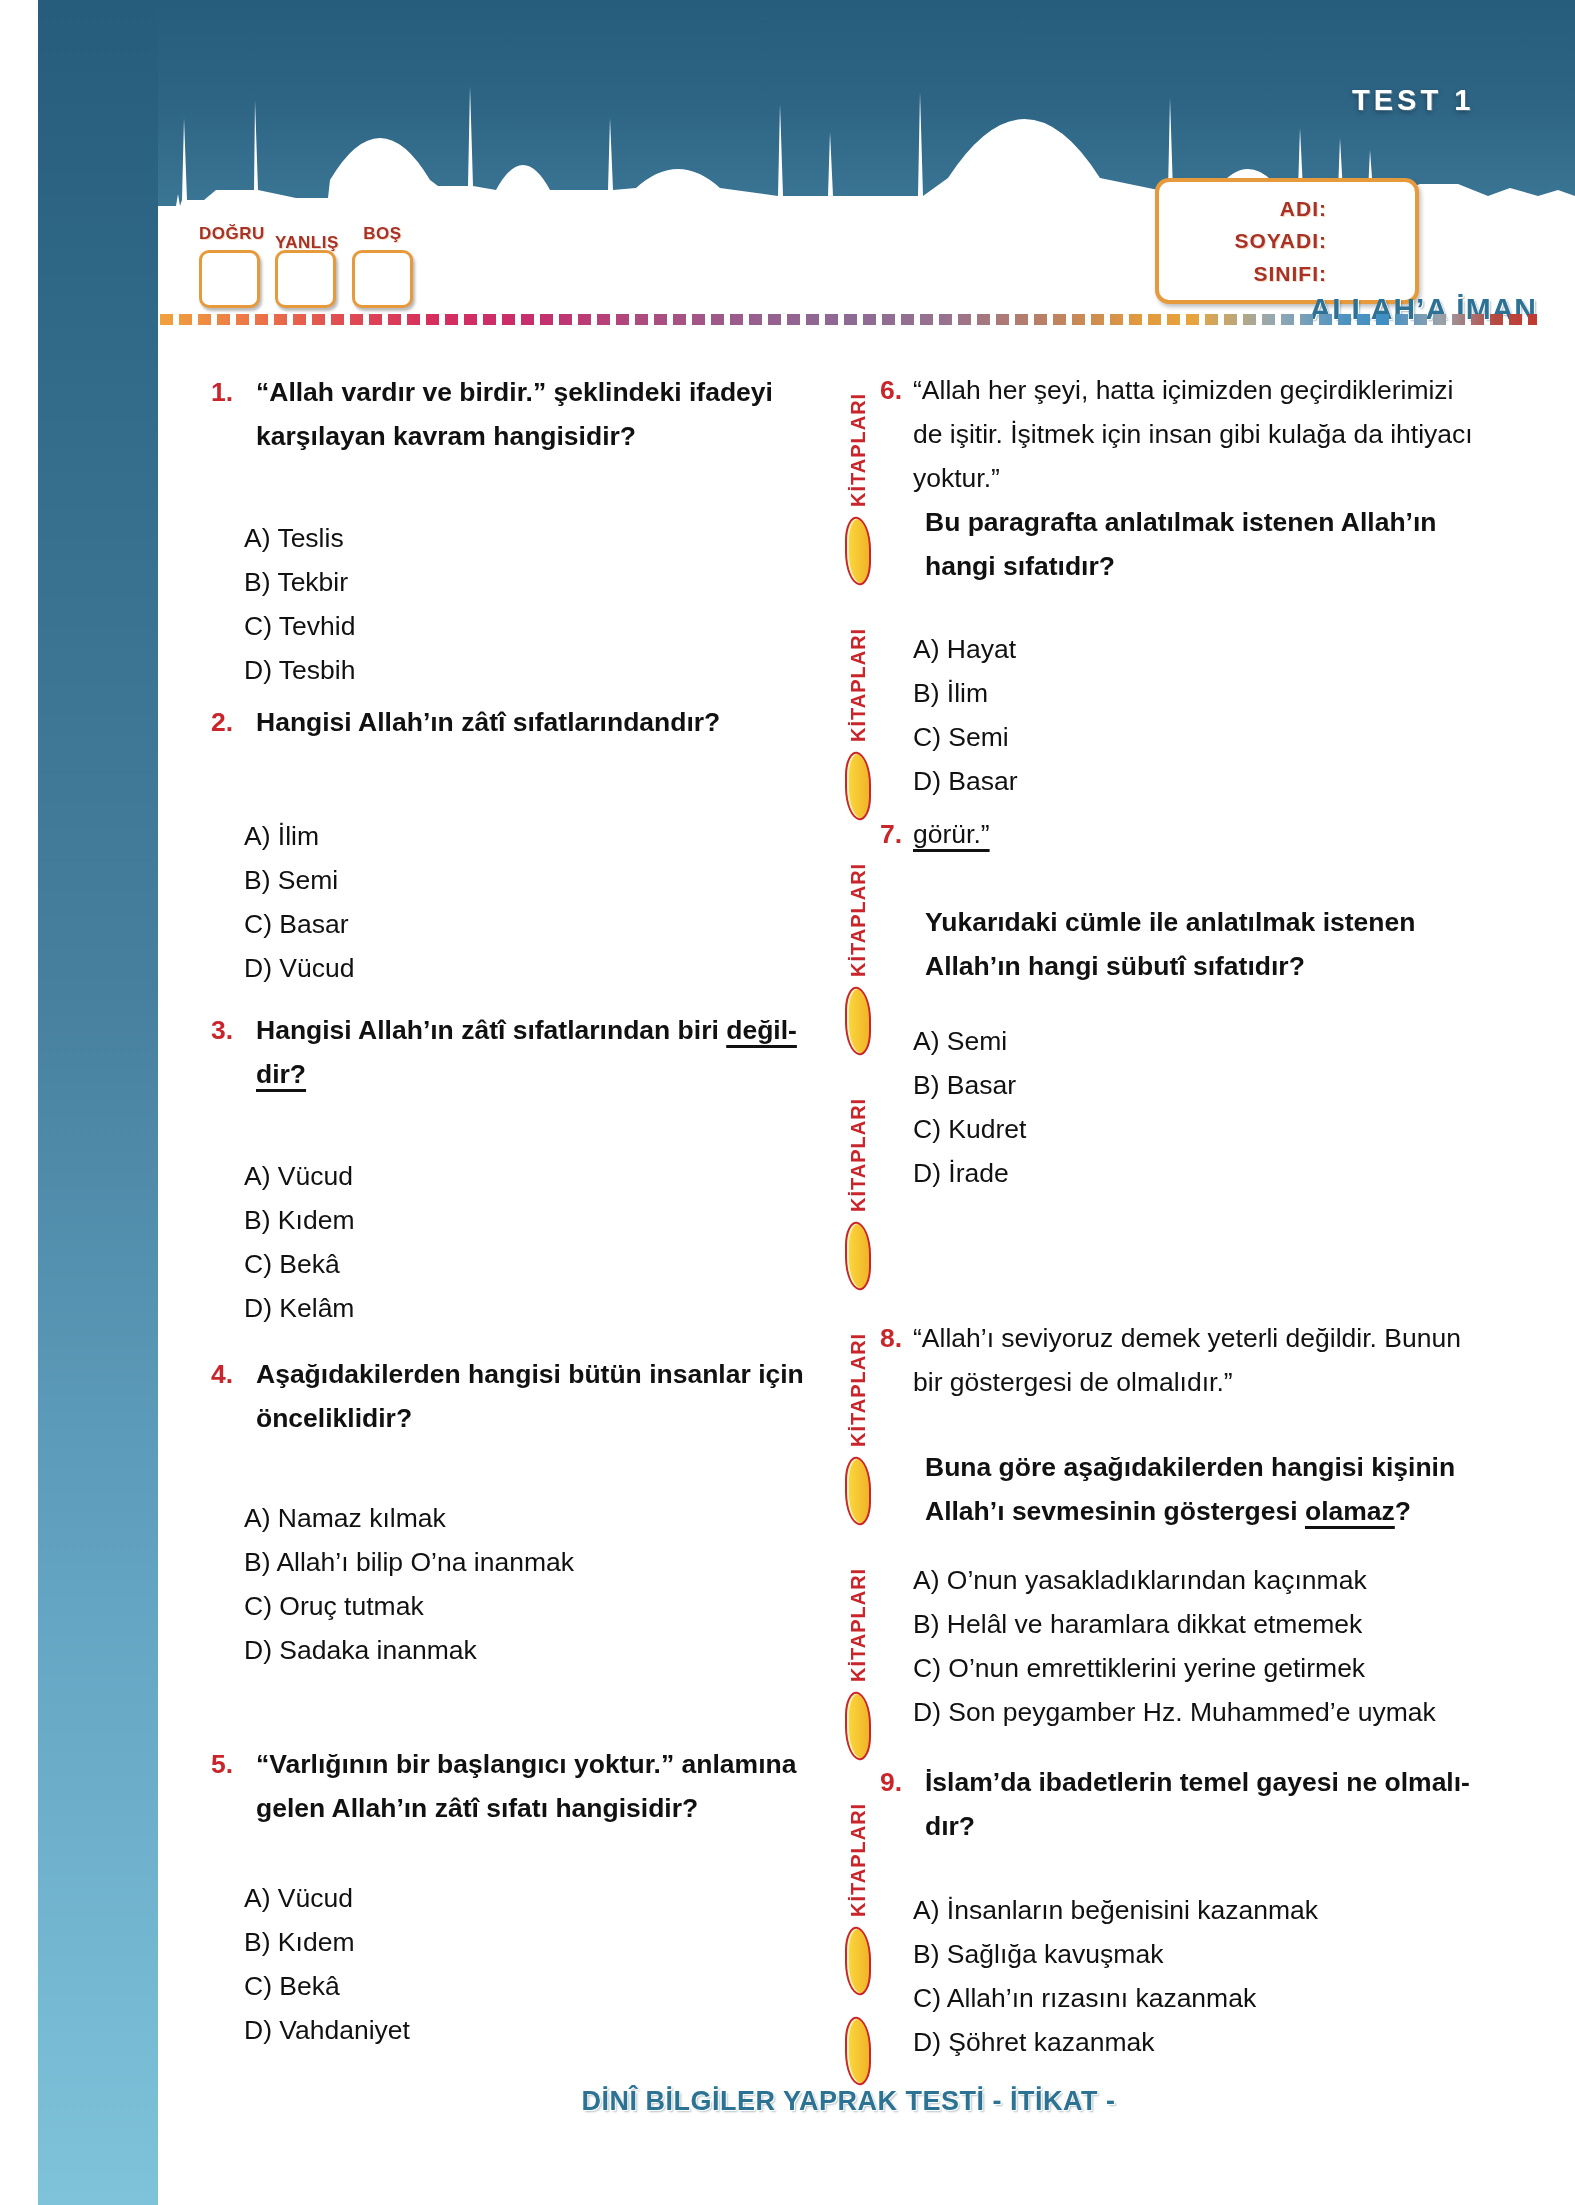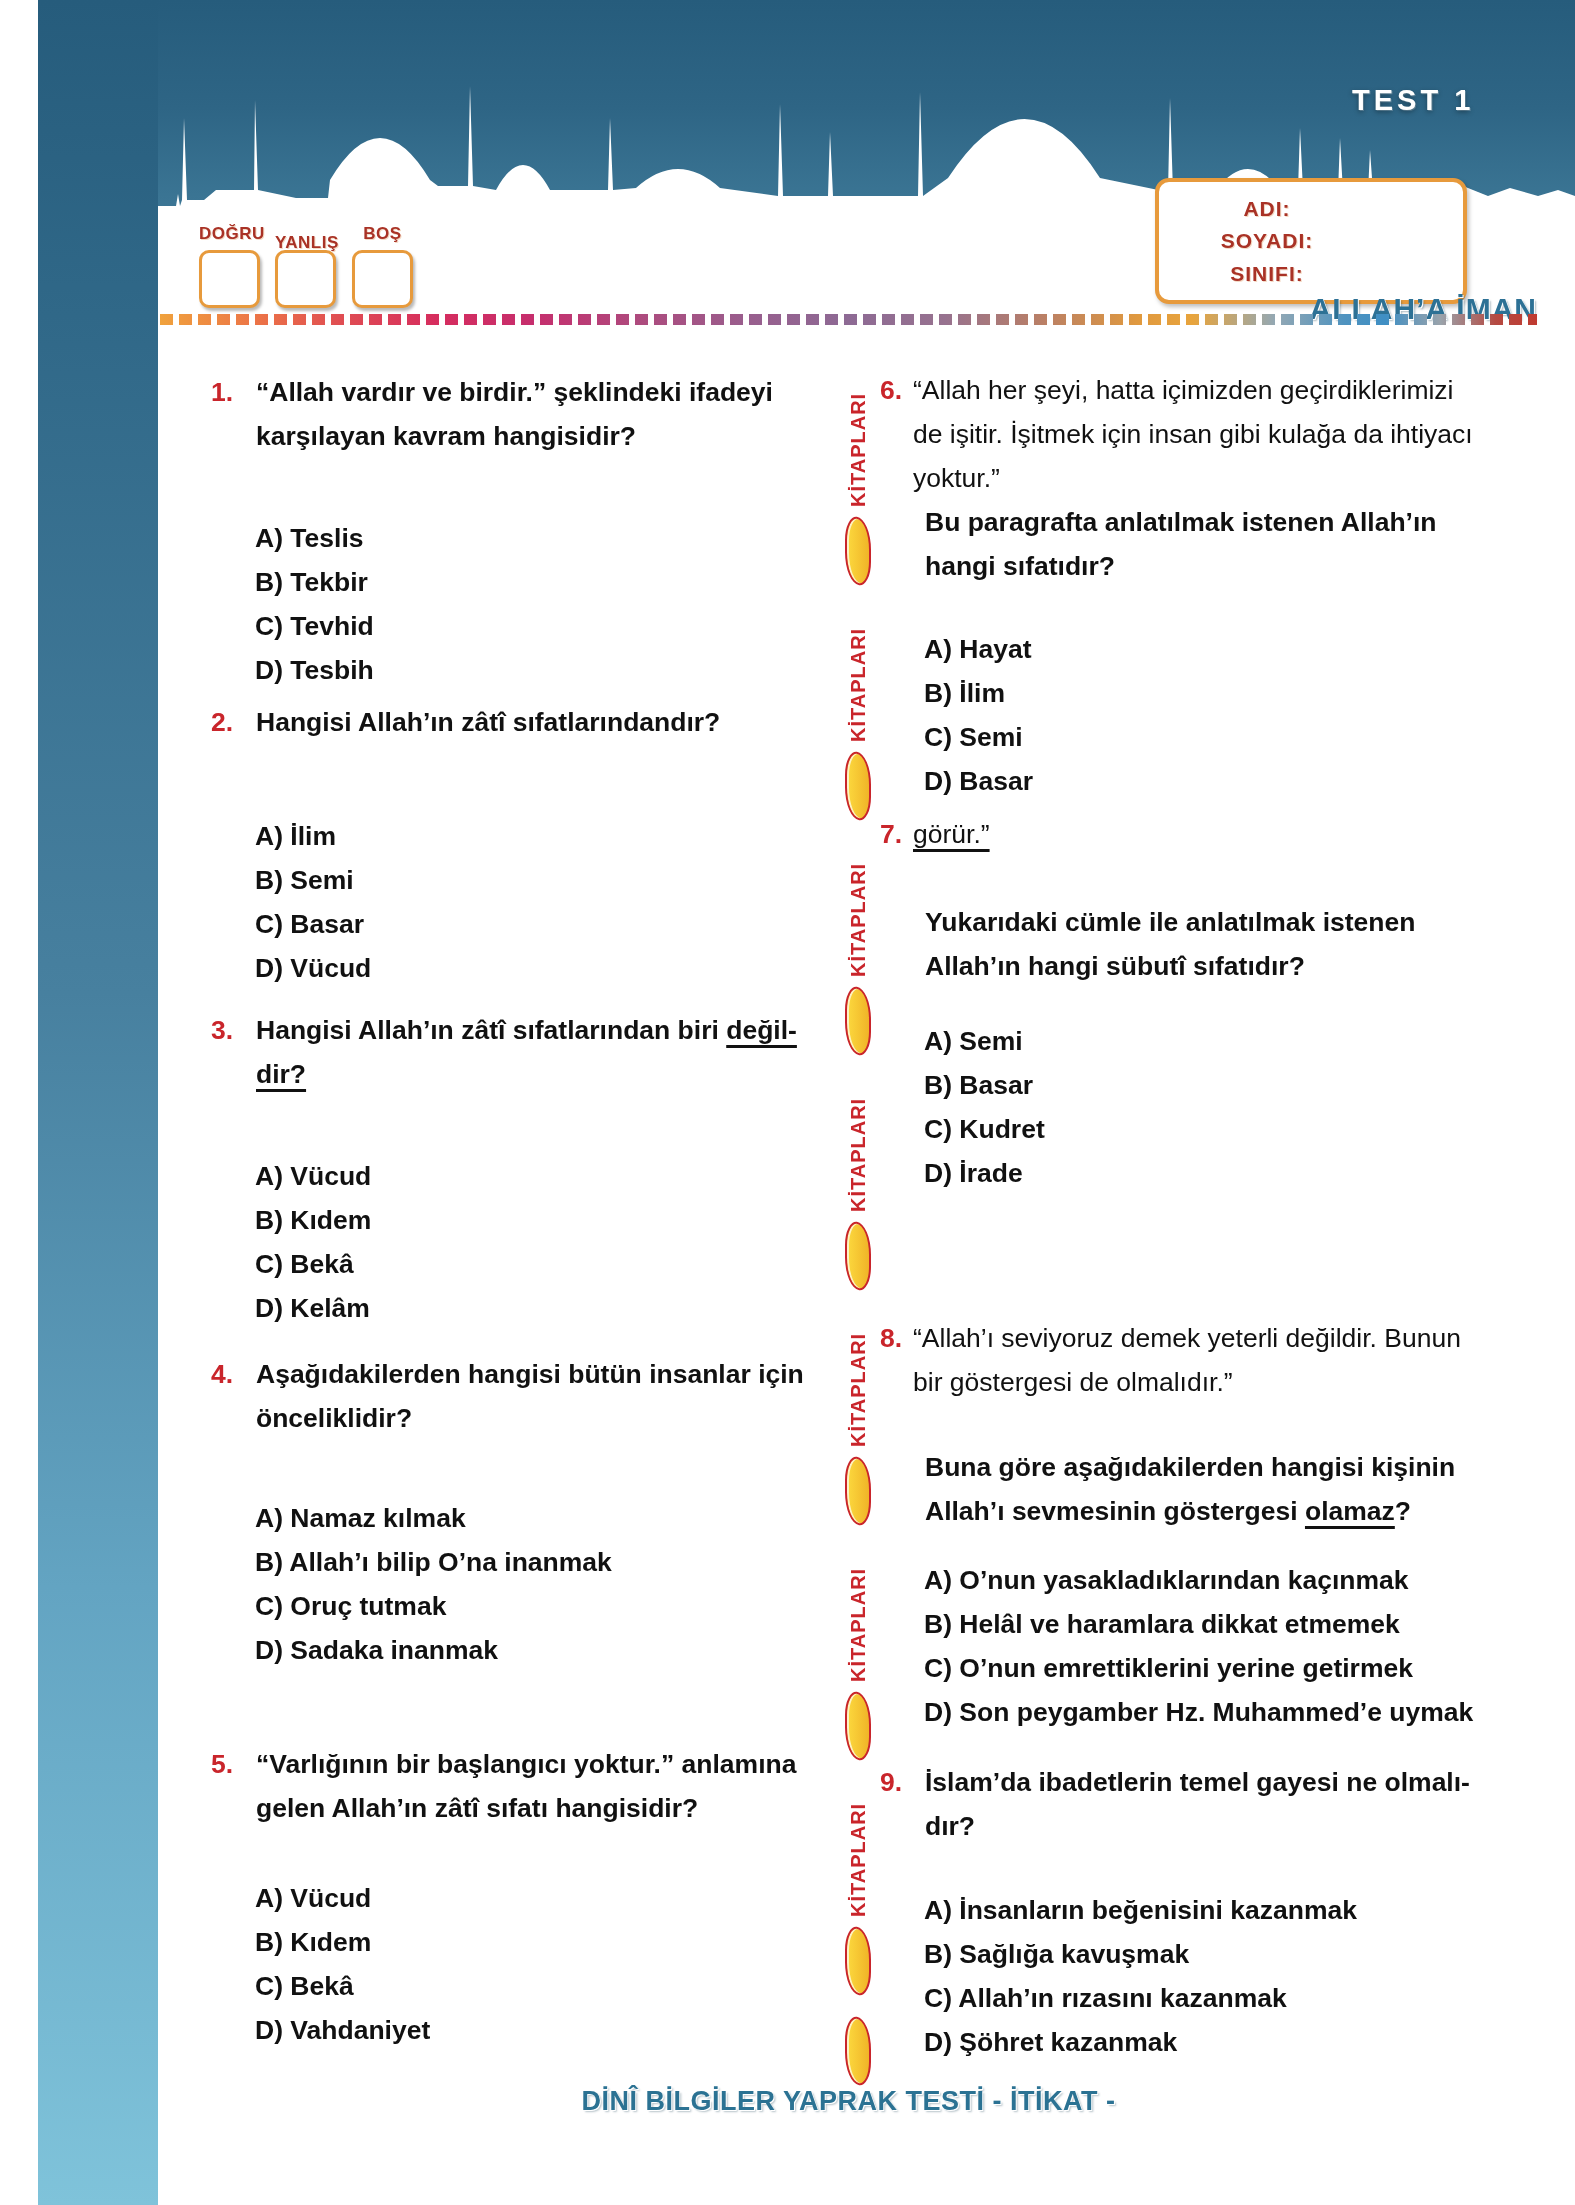--- a/index.html
+++ b/index.html
@@ -11,23 +11,23 @@
            background:linear-gradient(180deg,#265c7c 0%,#2f6787 13%,#47809f 45%,#63a4c2 72%,#7fc3da 100%);}
 
   
   .header-sky{position:absolute;left:158px;top:0;width:1417px;height:270px;
               background:linear-gradient(180deg,#265c7c 0%,#2e6585 40%,#3a7493 72%,#447d9c 100%);}
   .header-sky svg{position:absolute;left:0;top:0;width:100%;height:100%;}
 
   .test-badge{position:absolute;left:1352px;top:84px;font-size:29px;font-weight:bold;color:#ffffff;
               letter-spacing:4px;text-shadow:0 2px 5px rgba(0,0,0,.38),1px 1px 0 rgba(255,255,255,.25);}
 
-  .info-box{position:absolute;left:1155px;top:178px;width:312px;height:126px;background:#fff;
+  .info-box{position:absolute;left:1155px;top:178px;width:264px;height:126px;background:#fff;
             border:4px solid #e79a3c;border-radius:14px;box-shadow:2px 3px 4px rgba(0,0,0,.25);
-            display:flex;flex-direction:column;justify-content:space-evenly;padding:6px 0;box-sizing:border-box;}
+            display:flex;flex-direction:column;justify-content:space-evenly;padding:6px 0;box-sizing:border-box;align-items:flex-end;}
   .info-row{font-size:21px;font-weight:bold;color:#a93226;text-align:center;padding-right:88px;
             text-shadow:1px 1px 0 #f3d9c4;letter-spacing:1px;}
 
   .answer-keys{position:absolute;left:0;top:0;}
   .ak-label{position:absolute;font-size:17px;font-weight:bold;color:#a93226;letter-spacing:.5px;
             text-shadow:1px 1px 0 #f3d9c4;width:61px;text-align:center;}
   .ak-box{position:absolute;width:55px;height:52px;background:#fff;border:3px solid #e79a3c;
           border-radius:10px;box-shadow:2px 3px 3px rgba(0,0,0,.28);}
 
   .page-title{position:absolute;left:160px;top:272px;width:1377px;text-align:right;
@@ -44,21 +44,21 @@
   
   .col{position:absolute;top:0;height:2205px;}
   #col-left{left:211px;width:612px;}
   #col-right{left:880px;width:612px;}
   .q{position:absolute;width:100%;padding-left:33px;box-sizing:border-box;}
   .q-num{position:absolute;left:0;top:0;font-size:26.5px;font-weight:bold;color:#c9252b;line-height:44px;}
   .q-quote,.q-stem{margin:0;font-size:26.5px;line-height:44px;white-space:pre-line;}
   .q-quote{font-weight:400;}
   .q-stem{font-weight:bold;margin-left:12px;}
   .u{text-decoration:underline;text-decoration-thickness:2.5px;text-underline-offset:6px;}
-  .q-options{list-style:none;margin:11px;padding:0;font-size:26.5px;line-height:44px;font-weight:700;}
+  .q-options{list-style:none;margin:0;padding:0;font-size:26.5px;line-height:44px;font-weight:400;}
 
   
   .wm{position:absolute;left:875px;width:190px;height:34px;transform-origin:0 100%;
       transform:rotate(-90deg);display:flex;align-items:center;gap:10px;}
   .wm-label{font-size:20px;font-weight:bold;color:#c9252b;letter-spacing:1px;}
   .wm-logo{display:inline-block;width:64px;height:22px;flex:0 0 auto;
            background:linear-gradient(180deg,#fcd93e,#f0b428);border:2px solid #c9252b;
            border-radius:50% 40% 50% 40%/60% 50% 60% 50%;transform:skewX(-8deg);
            box-shadow:inset 0 2px 0 rgba(255,255,255,.7);}
 

